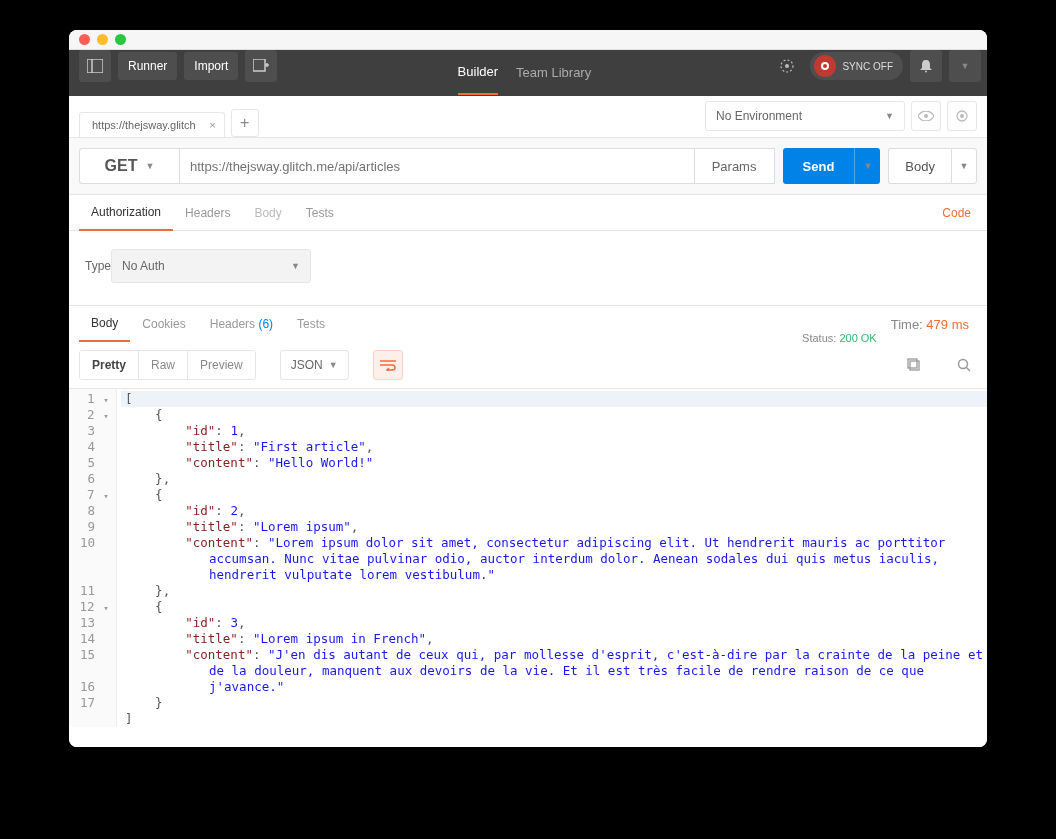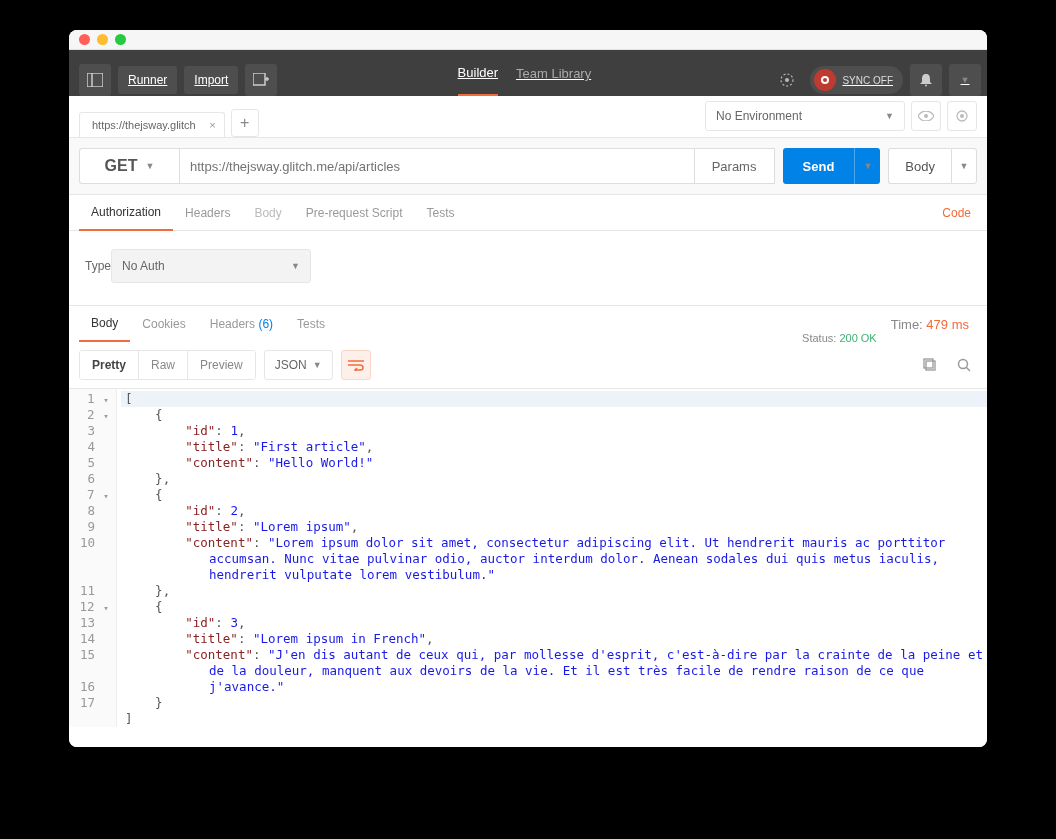--- a/index.html
+++ b/index.html
@@ -30,24 +30,23 @@
 }
 .titlebar .dot { width: 11px; height: 11px; border-radius: 50%; }
 .dot.red { background: #ff5f57; }
 .dot.yellow { background: #febc2e; }
 .dot.green { background: #28c840; }
 
 .toolbar {
   height: 46px;
   background: #3f3f3f;
   display: flex;
-  align-items: flex-end;
+  align-items: flex-start;
   color: #fff;
   font-size: 13px;
-  text-decoration: underline;
 }
 .toolbar .left { display: flex; align-items: center; gap: 7px; padding-left: 10px; }
 .tb-btn {
   background: #4e4e4e;
   color: #fff;
   border: none;
   padding: 7px 10px;
   border-radius: 3px;
   font-size: 12px;
   cursor: pointer;
@@ -160,21 +159,21 @@
 .resptabs .rtab { padding: 10px 12px; color: #999; cursor: pointer; }
 .resptabs .rtab.active { color: #333; border-bottom: 2px solid #f26b3a; }
 .resptabs .count { color: #0082e6; }
 .resptabs .spacer3 { flex: 1; }
 .status-block { font-size: 11px; color: #888; margin-right: 14px; margin-top: 27px;}
 .status-block .val { color: #3cb371; }
 .time-block { font-size: 13px; color: #888; margin-right: 8px;}
 .time-block .val { color: #f26b3a; }
 
 .viewrow {
-  display: flex; align-items: center; padding: 8px 10px; gap: 8px; border-bottom: 1px solid #e6e6e6;
+  display: flex; align-items: center; padding: 8px 10px; gap: 24px; border-bottom: 1px solid #e6e6e6;
   font-size: 12px;
 }
 .view-group { display: flex; border: 1px solid #e6e6e6; border-radius: 3px; overflow: hidden;}
 .view-group .vbtn { padding: 7px 12px; background: #fff; color: #888; cursor: pointer; border-right: 1px solid #e6e6e6;}
 .view-group .vbtn:last-child { border-right: none;}
 .view-group .vbtn.active { background: #fff; color: #444; font-weight: 600;}
 .fmt-dd { border: 1px solid #e6e6e6; border-radius: 3px; padding: 7px 10px; display:flex; align-items:center; gap:6px; color: #666; cursor: pointer;}
 .wrap-btn { width: 30px; height: 30px; border: 1px solid #f9d6c5; background:#fdf0ea; border-radius: 3px; display:flex;align-items:center;justify-content:center; cursor:pointer;}
 .viewrow .spacer4 { flex: 1; }
 .resp-icon-btn { width: 26px; height: 26px; color: #888; display:flex;align-items:center;justify-content:center; cursor:pointer;}
@@ -300,21 +299,20 @@
       <button class="save-dd">
           <span class="chev">▼</span>
         </button>
     </div>
   </div>
 
   <div class="subtabs">
     <div class="stab active">Authorization</div>
     <div class="stab">Headers</div>
     <div class="stab dim">Body</div>
-    <div class="stab">Pre-request Script</div>
     <div class="stab">Tests</div>
     <div class="spacer2"></div>
     <div class="code-link">Code</div>
   </div>
 
   <div class="auth-panel">
     <label>Type</label>
     <div class="auth-dd">
       <span>No Auth</span>
       <span class="chev">▼</span>

